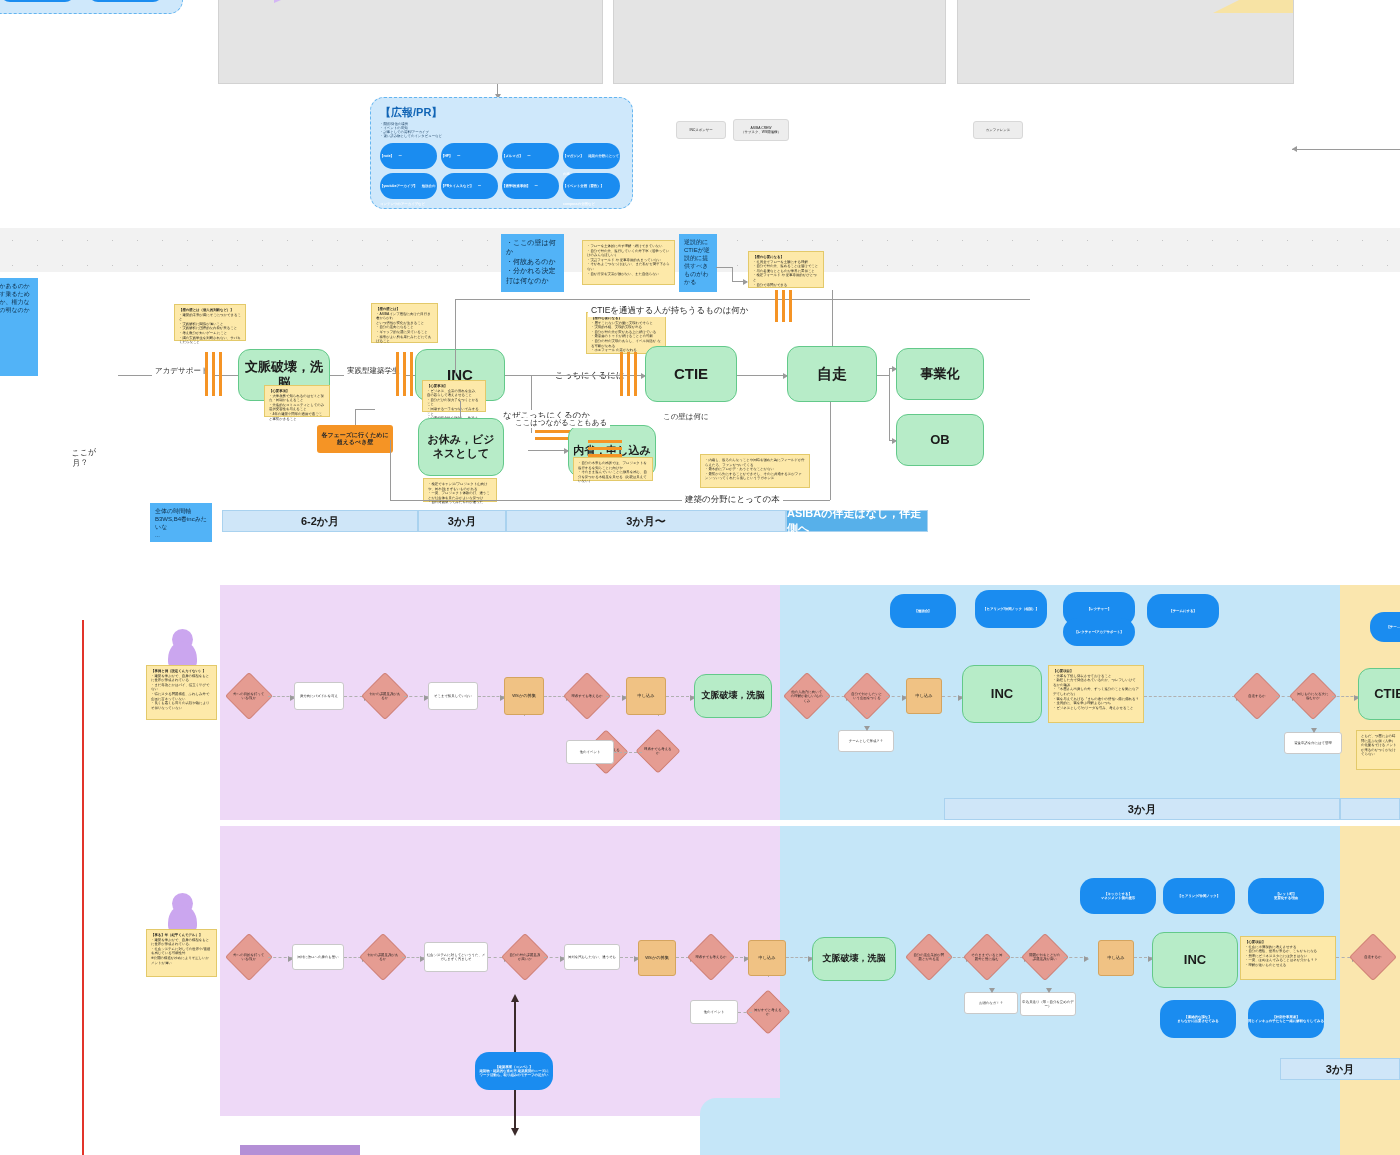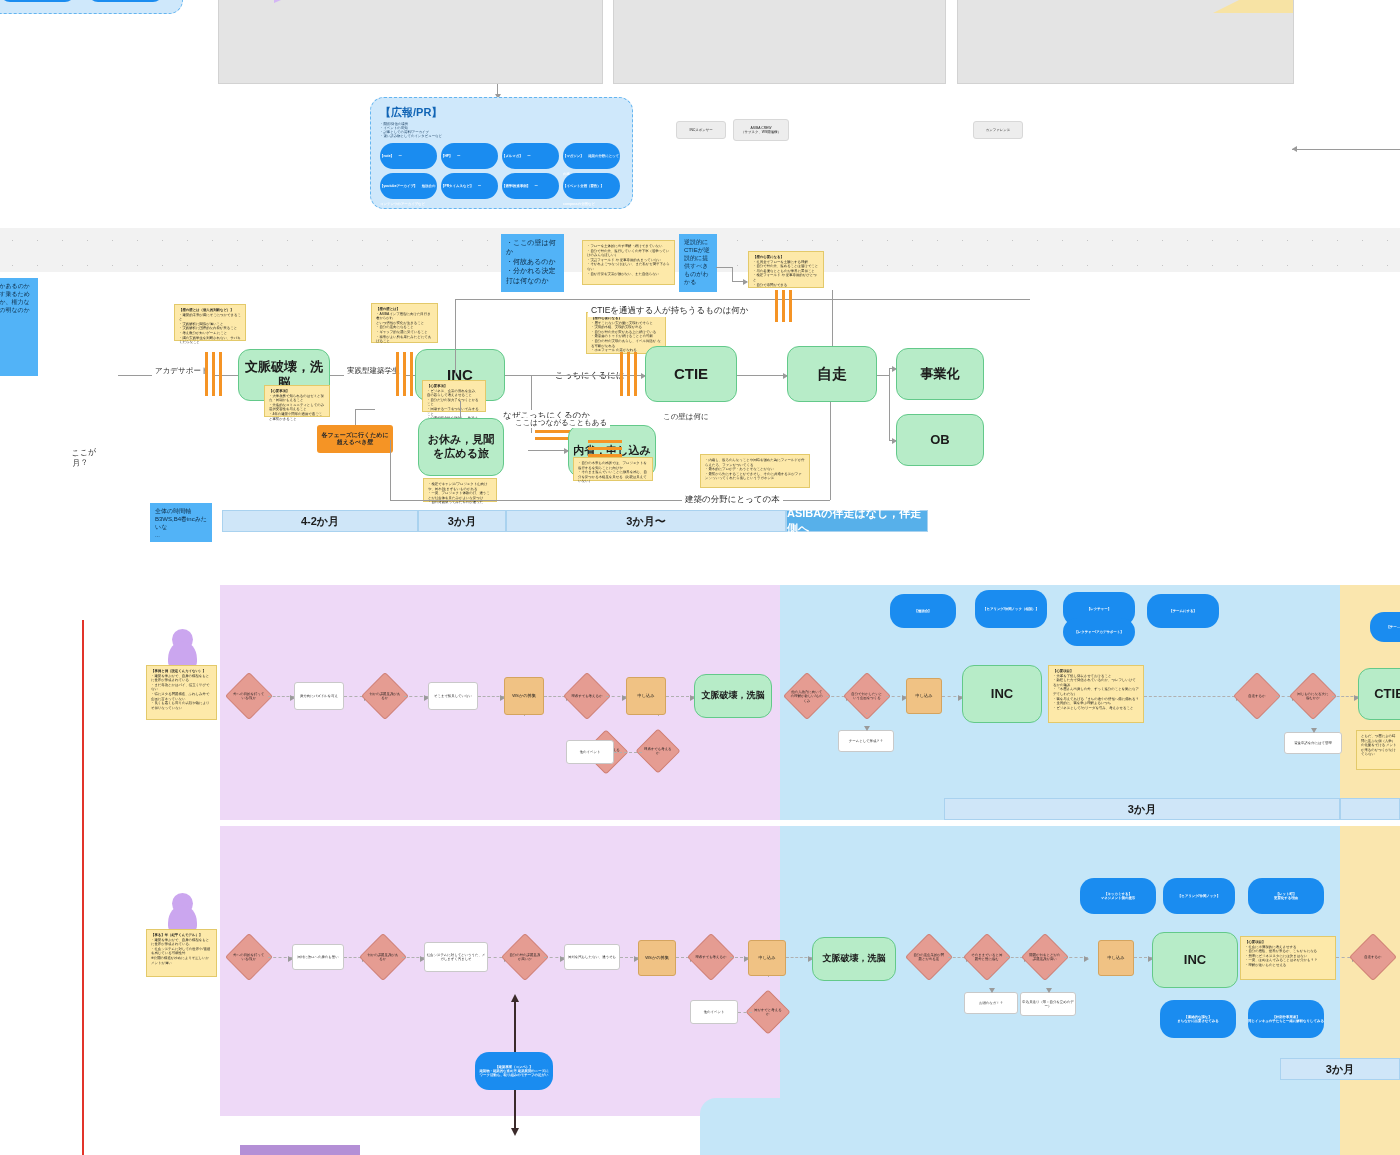--- a/index.html
+++ b/index.html
@@ -286,21 +286,21 @@
     <div>・心理的安全性を確保し、作近させること</div>
   </div>
 
   <div class="node orange-box" style="left:317px; top:425px; width:76px; height:28px; flex-direction:column; padding:2px;">
     <span class="t7">各フェーズに行くために超えるべき壁</span>
   </div>
   <div class="edge v" style="left:355px; top:409px; height:16px;"></div>
   <div class="edge h" style="left:355px; top:409px; width:20px;"></div>
 
   <div class="node green" style="left:418px; top:418px; width:86px; height:58px; padding:4px;">
-    <span class="t12">お休み，見聞を広める旅</span>
+    <span class="t12">お休み，ビジネスとして</span>
   </div>
   <div class="abs yellow-note t4" style="left:423px; top:478px; width:74px; height:24px;">
     <div>・検定でキャンス/プロジェクト山向けや、同本(生まずもいものがある</div>
     <div>・一度、プロジェクト体験の打、違うことが社会体を見たみがよいな見つけ</div>
     <div>・自の対題使ってみたちのが違った</div>
   </div>
   <div class="edge v" style="left:460px; top:401px; height:17px;"></div>
 
   <div class="edge h" style="left:505px; top:375px; width:26px;"></div>
   <div class="edge v" style="left:531px; top:375px; height:58px;"></div>
@@ -385,21 +385,21 @@
 
   <div class="edge-label" style="left:512px; top:418px;">ここはつながることもある</div>
 
   <div class="abs t9" style="left:72px; top:448px; color:#333; white-space:pre-line; line-height:1.2; transform:rotate(-4deg);">ここが
 月？</div>
 
   <div class="abs blue-sticky t7" style="left:150px; top:503px; width:62px; height:39px; white-space:pre-line;">全体の時間軸
 B3WS,B4春incみたいな
 ...</div>
 
-  <div class="tl-bar t12" style="position:absolute; left:222px; top:510px; width:196px; height:22px;">4-2か月</div>
+  <div class="tl-bar t12" style="position:absolute; left:222px; top:510px; width:196px; height:22px;">6-2か月</div>
   <div class="tl-bar t12" style="position:absolute; left:418px; top:510px; width:88px; height:22px;">3か月</div>
   <div class="tl-bar t12" style="position:absolute; left:506px; top:510px; width:280px; height:22px;">3か月〜</div>
   <div class="tl-bar dark t12" style="position:absolute; left:786px; top:510px; width:142px; height:22px;">ASIBAの伴走はなし，伴走側へ</div>
 
   <div class="abs redline" style="left:82px; top:620px; height:535px;"></div>
 
   <div class="abs lane-purple" style="left:220px; top:585px; width:560px; height:235px;"></div>
   <div class="abs lane-blue" style="left:780px; top:585px; width:560px; height:235px;"></div>
   <div class="abs lane-yellow" style="left:1340px; top:585px; width:60px; height:235px;"></div>
 

